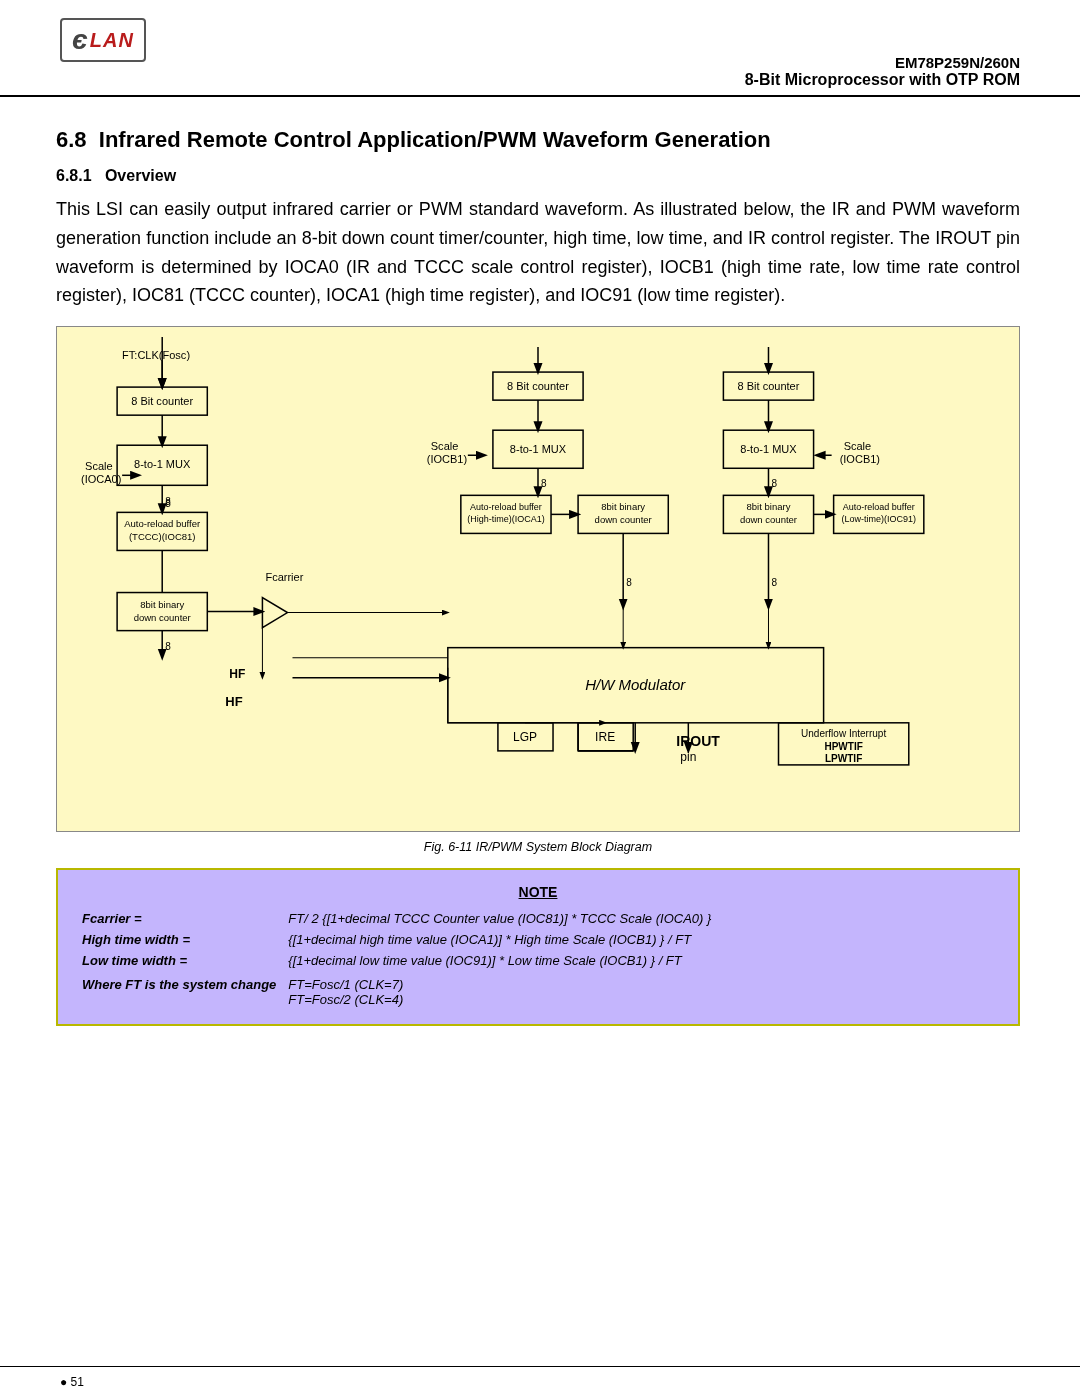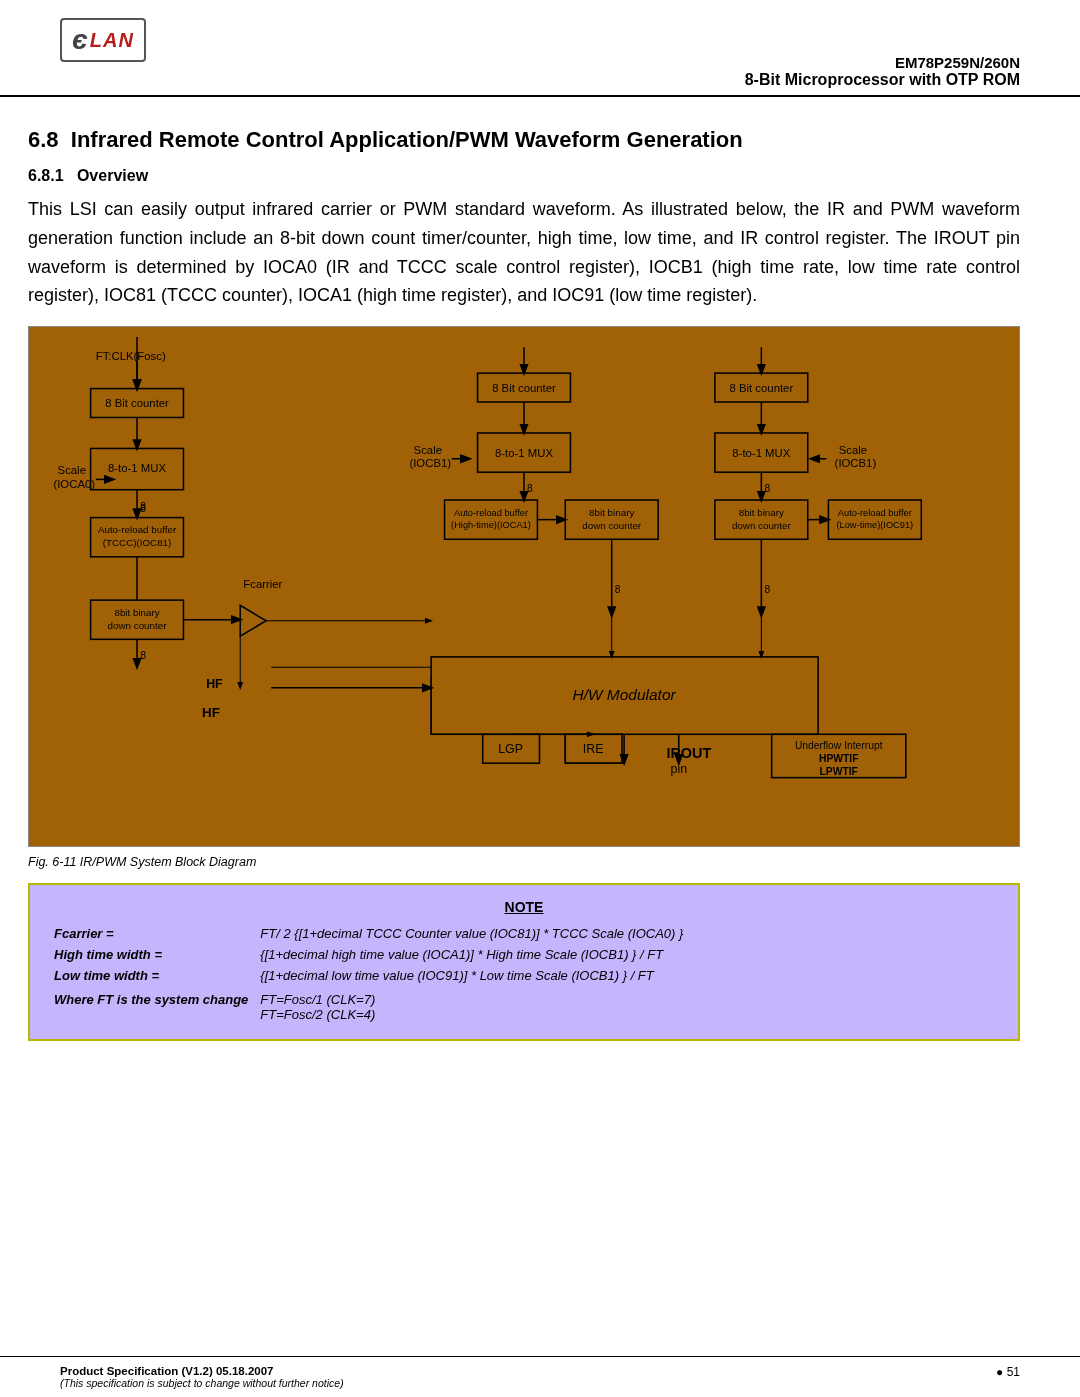--- a/index.html
+++ b/index.html
@@ -64,21 +64,21 @@
     .header-title {
       font-size: 15px;
       font-weight: bold;
     }
     .header-subtitle {
       font-size: 16px;
       font-weight: bold;
     }
     
     .content {
-      padding: 20px 60px 20px 28px;
+      padding: 20px 60px 20px 56px;
       flex: 1;
     }
     .section-title {
       font-size: 22px;
       font-weight: bold;
       margin-bottom: 14px;
       margin-top: 10px;
     }
     .subsection-title {
       font-size: 16px;
@@ -89,25 +89,25 @@
       font-size: 18px;
       line-height: 1.6;
       margin-bottom: 16px;
       text-align: justify;
     }
     
     .diagram-container {
       border: 1.5px solid #888;
       margin-bottom: 8px;
       padding: 10px;
-      background: #a16207;
+      background: #fef9c3;
       position: relative;
     }
     .diagram-caption {
-      text-align: left;
+      text-align: center;
       font-size: 12.5px;
       font-style: italic;
       margin-bottom: 14px;
       margin-top: 4px;
     }
     
     .note-box {
       border: 2px solid #b8b800;
       background: #c4b5fd;
       padding: 14px 18px 14px 18px;
@@ -364,19 +364,15 @@
           <td>Where FT is the system change</td>
           <td style="white-space:pre-line;">FT=Fosc/1 (CLK=7)
 FT=Fosc/2 (CLK=4)</td>
         </tr>
       </tbody>
         </table>
     </div>
   </div>
 
   <div class="footer">
-    <div class="footer-left">
-      <div class="footer-left-main">Product Specification (V1.2) 05.18.2007</div>
-      <div class="footer-left-sub">(This specification is subject to change without further notice)</div>
-    </div>
     <div class="footer-right">● 51</div>
   </div>
 </div>
 
 </body></html>

